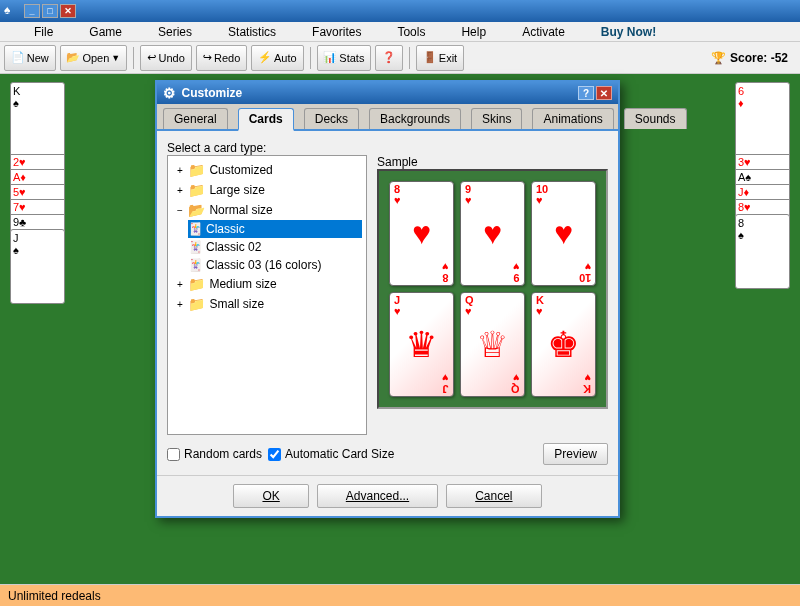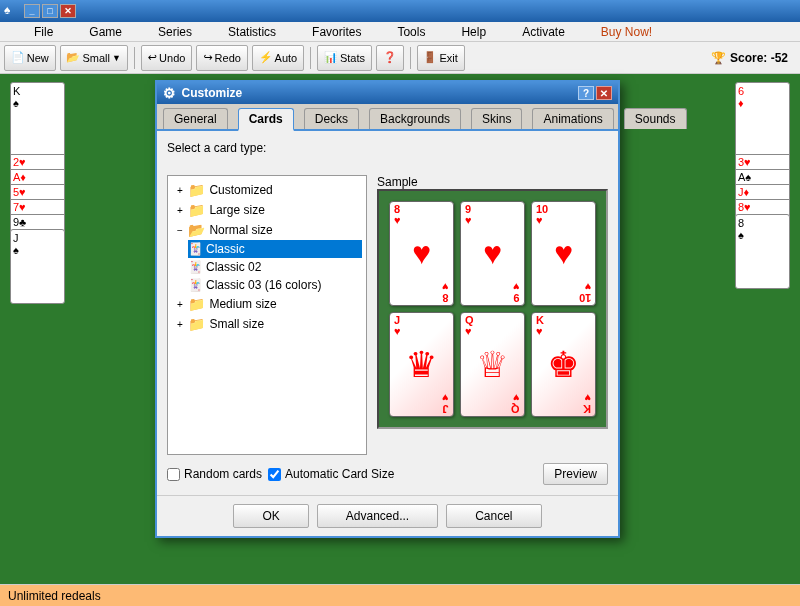--- a/index.html
+++ b/index.html
@@ -162,21 +162,21 @@
       margin-bottom: -2px;
       font-weight: bold;
     }
 
     
     #dialog-content {
       padding: 10px;
     }
     #dialog-content .section-label {
       font-size: 12px;
-      margin-bottom: 20px;
+      margin-bottom: 0;
     }
     #dialog-body {
       display: flex;
       gap: 10px;
     }
 
     
     #tree-panel {
       width: 200px;
       background: white;
@@ -282,20 +282,21 @@
       border-top: 1px solid #ccc;
     }
     .btn-dialog {
       padding: 4px 28px;
       background: linear-gradient(to bottom, #ffffff, #e0e0e0);
       border: 1px solid #aaa;
       border-radius: 2px;
       cursor: pointer;
       font-size: 12px;
       min-width: 70px;
+      text-decoration: underline;
     }
   </style>
 </head>
 <body>
 
 <div id="titlebar">
   <span id="titlebar-icon">♠</span>
   <div id="titlebar-controls">
     <div class="title-btn">_</div>
     <div class="title-btn">□</div>
@@ -305,31 +306,31 @@
 
 <div id="menubar">
   <span class="menu-item">File</span>
   <span class="menu-item">Game</span>
   <span class="menu-item">Series</span>
   <span class="menu-item">Statistics</span>
   <span class="menu-item">Favorites</span>
   <span class="menu-item">Tools</span>
   <span class="menu-item">Help</span>
   <span class="menu-item">Activate</span>
-  <span class="menu-item" style="color:#c2410c; font-weight:normal;">Buy Now!</span>
+  <span class="menu-item" style="color:#0c4a6e; font-weight:bold;">Buy Now!</span>
 </div>
 
 <div id="toolbar">
   <div class="toolbar-btn">
     <span>📄</span>
     <span>New</span>
   </div>
   <div class="toolbar-btn">
     <span>📂</span>
-    <span>Small</span>
+    <span>Open</span>
     <span style="font-size:9px;">▼</span>
   </div>
   <div class="toolbar-sep"></div>
   <div class="toolbar-btn">
     <span>↩</span>
     <span>Undo</span>
   </div>
   <div class="toolbar-btn">
     <span>↪</span>
     <span>Redo</span>

